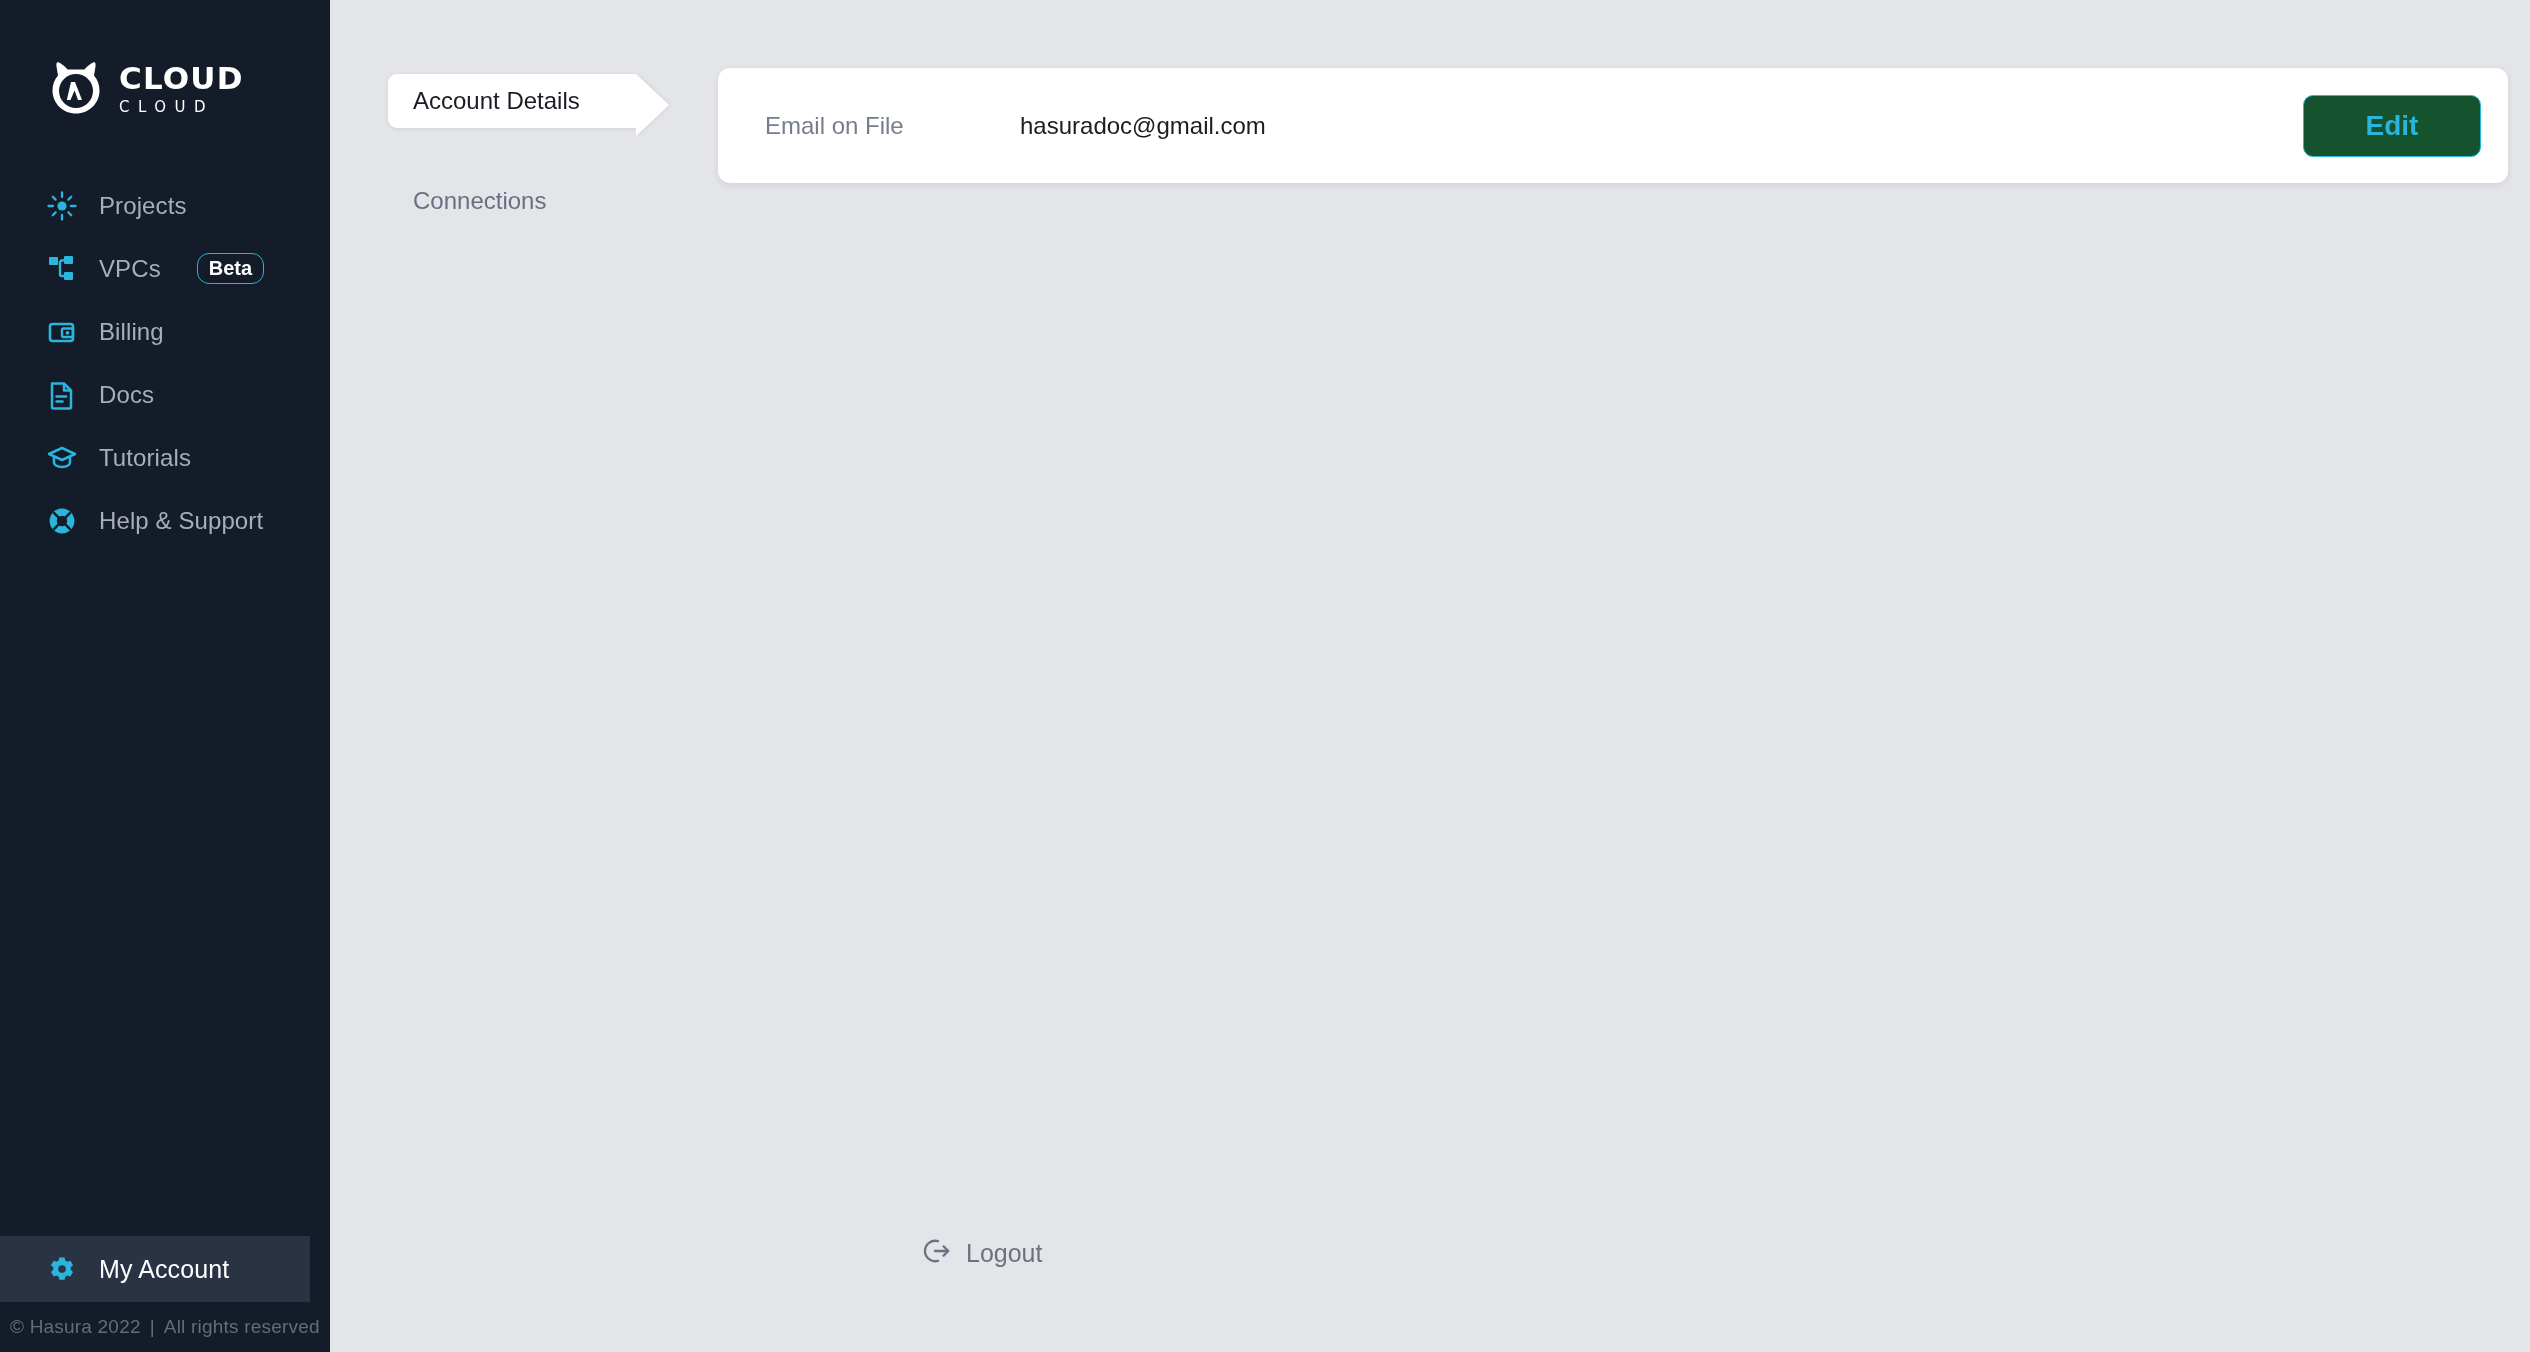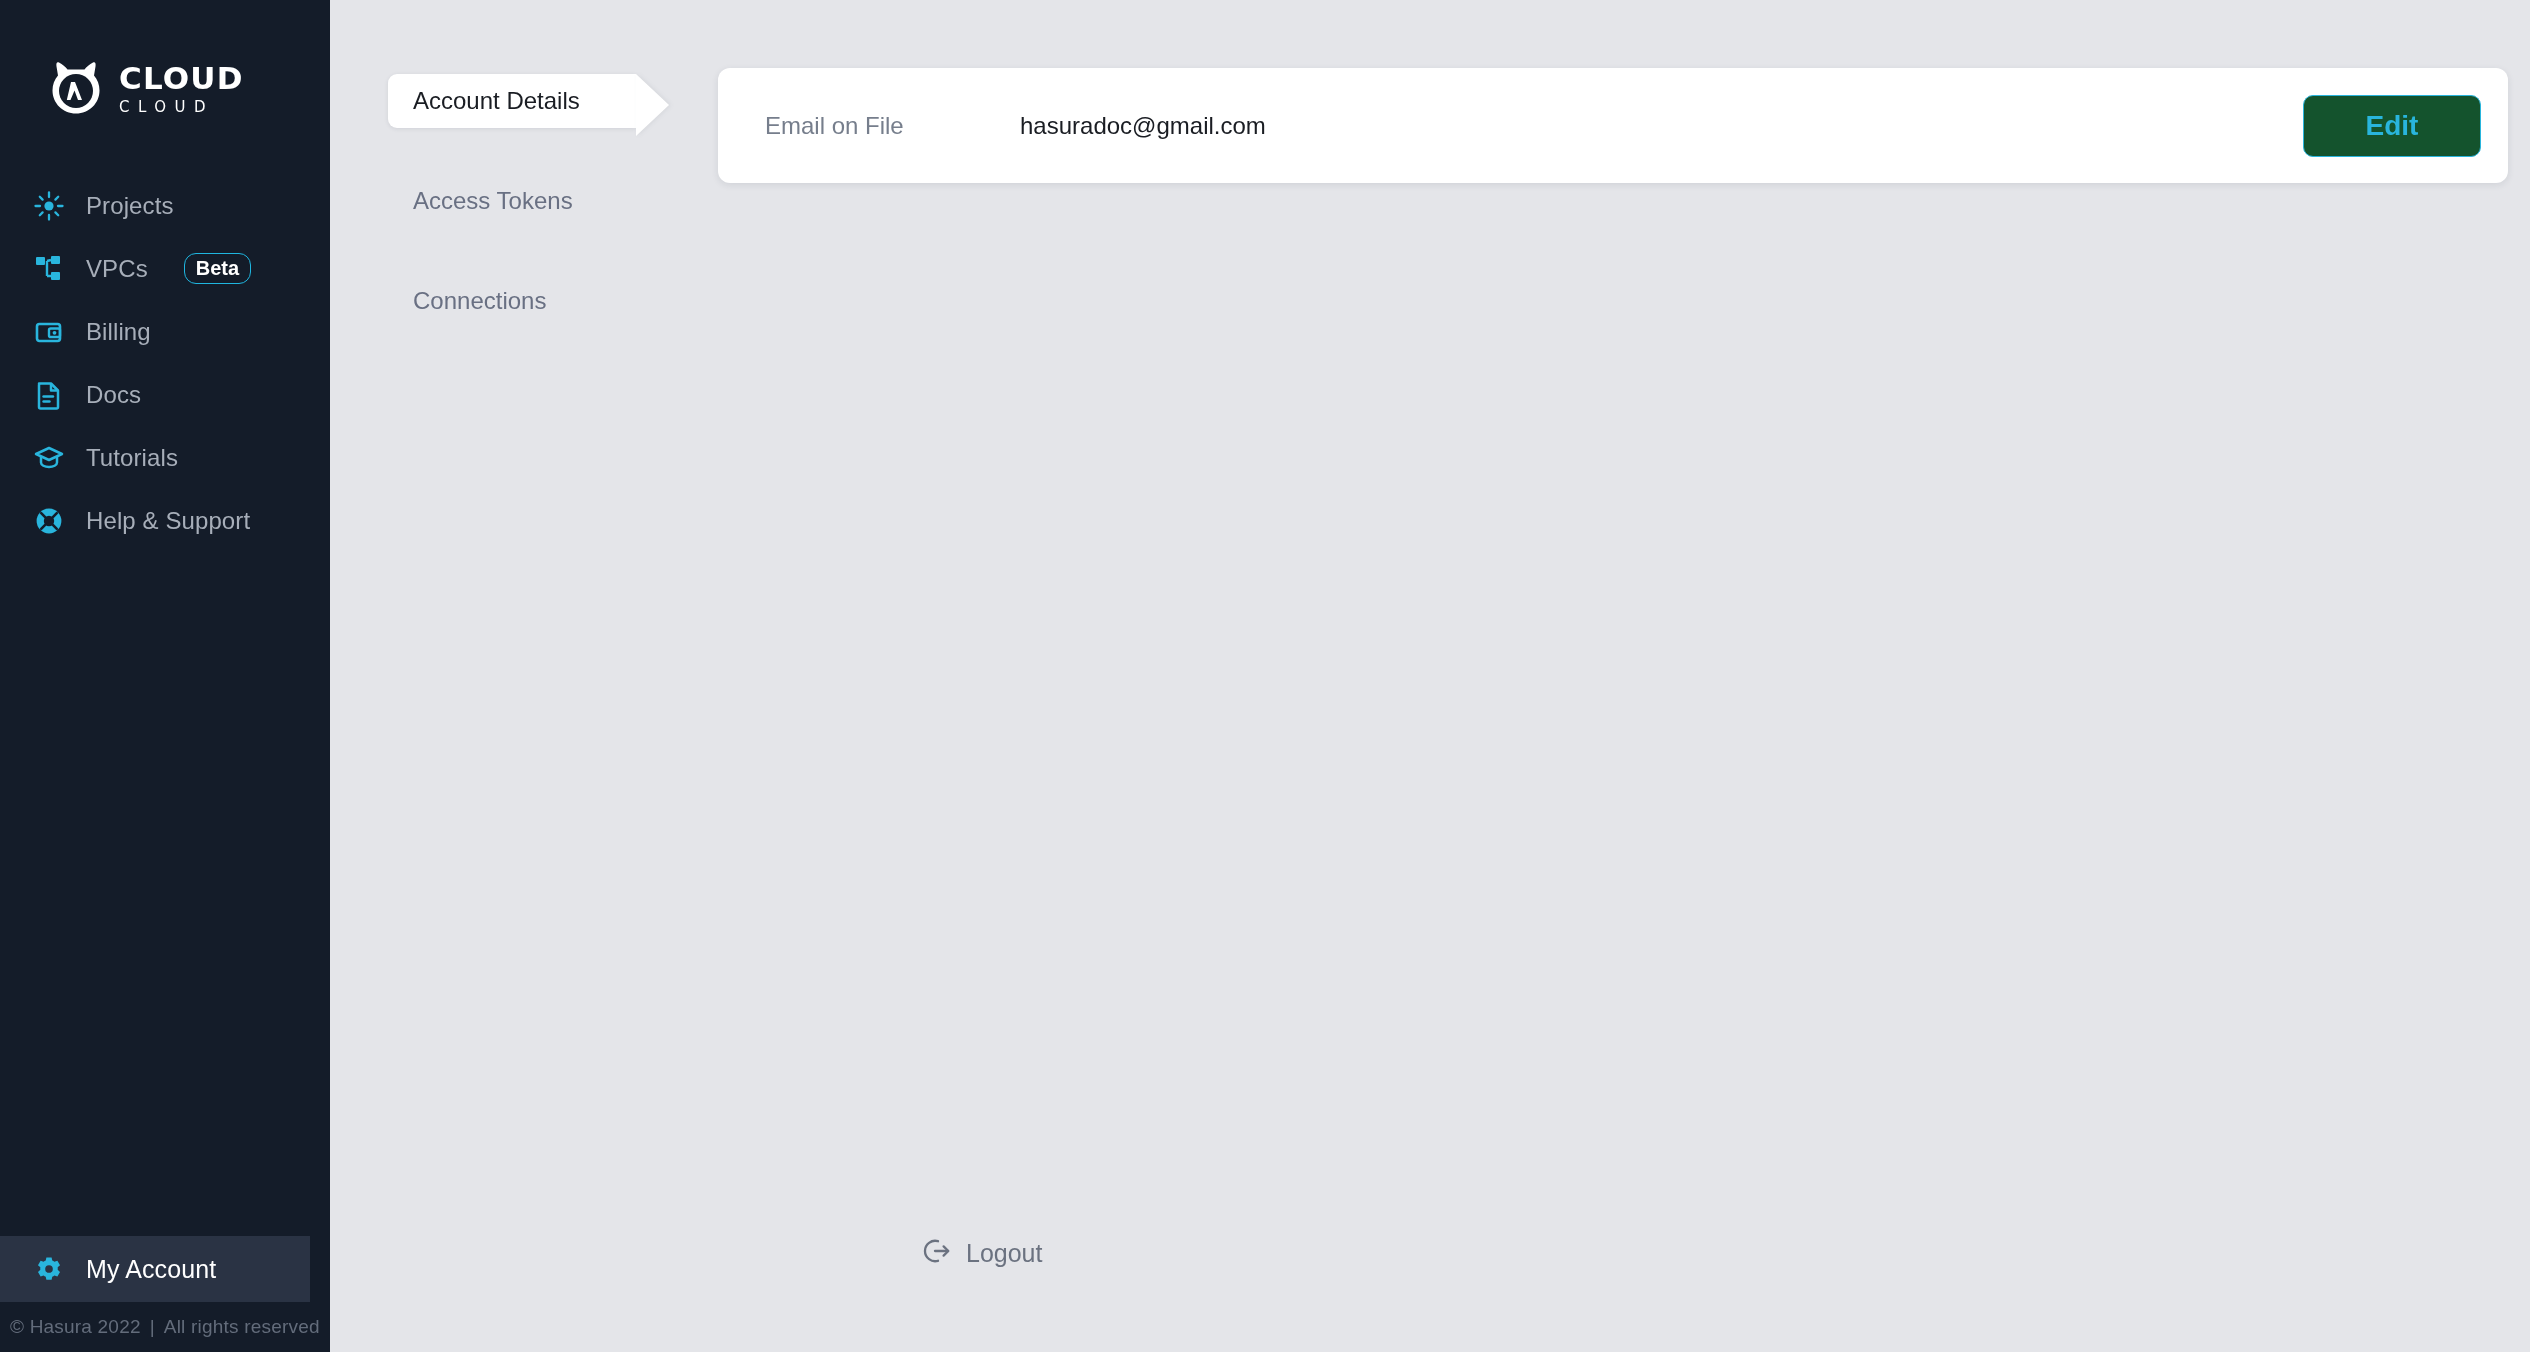--- a/index.html
+++ b/index.html
@@ -56,21 +56,21 @@
     margin-top: 56px;
     display: flex;
     flex-direction: column;
   }
 
   .nav-item {
     display: flex;
     align-items: center;
     gap: 22px;
     height: 63px;
-    padding-left: 34px;
+    padding-left: 47px;
     cursor: pointer;
     text-decoration: none;
   }
   .nav-icon {
     width: 30px;
     height: 30px;
     flex: 0 0 30px;
     display: flex;
     align-items: center;
     justify-content: center;
@@ -362,23 +362,20 @@
   <section class="main">
 
 
     <div class="content">
 
       <div class="tabs">
         <div class="tab active">
           <span>Account Details</span>
         </div>
         <div class="tab">
-          <span>Access Tokens</span>
-        </div>
-        <div class="tab">
           <span>Connections</span>
         </div>
       </div>
 
       <div class="card">
         <span class="card-label">Email on File</span>
         <span class="card-value">hasuradoc@gmail.com</span>
         <button class="edit-btn">Edit</button>
       </div>
     </div>

